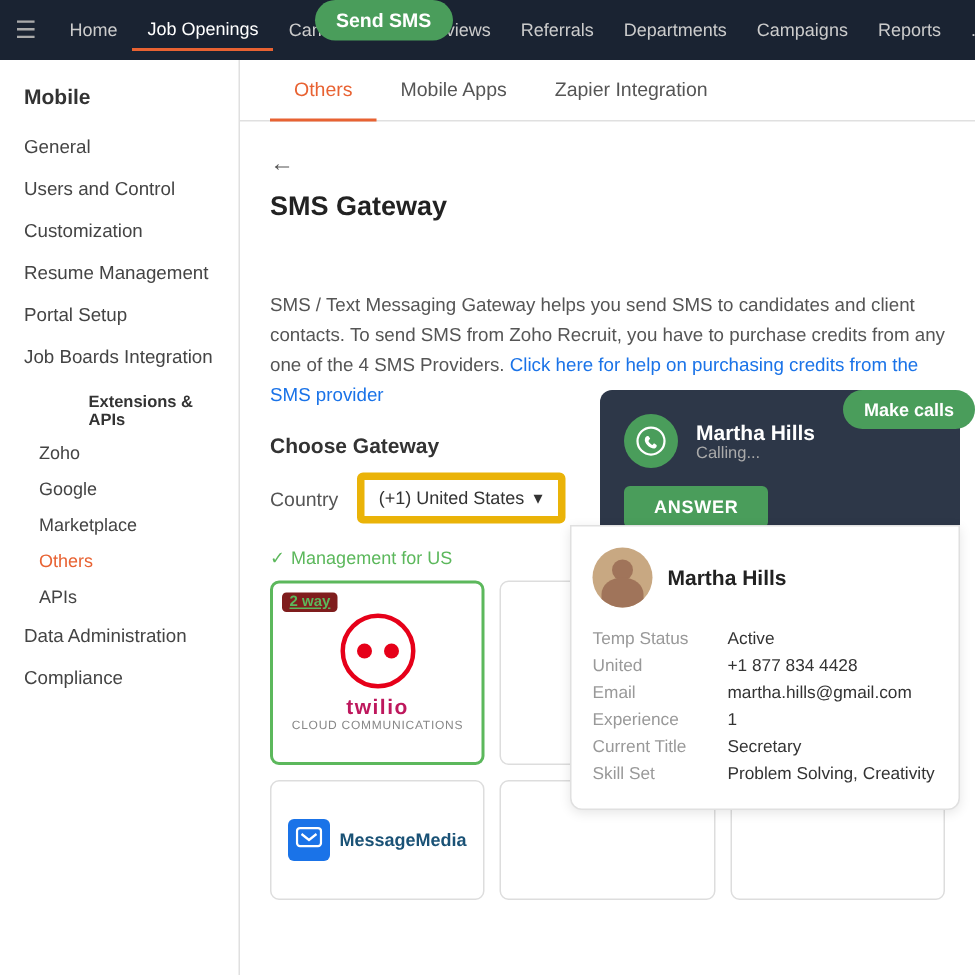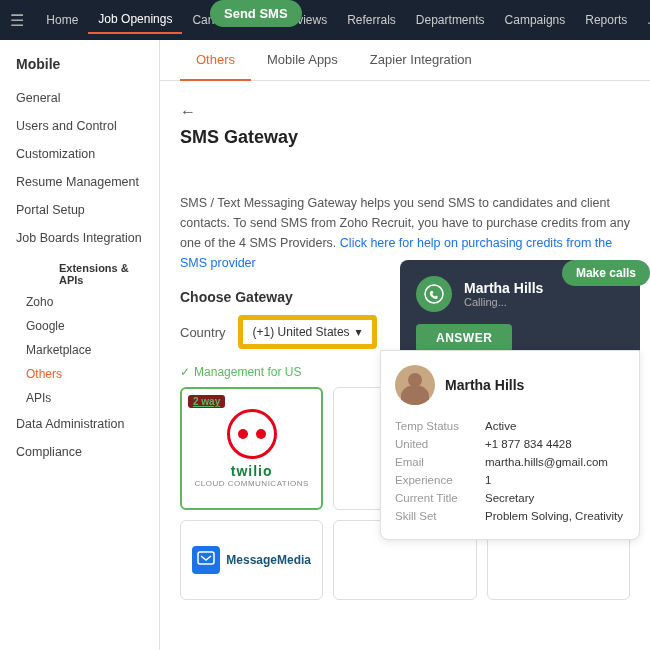--- a/index.html
+++ b/index.html
@@ -222,21 +222,21 @@
     .twilio-icon::before, .twilio-icon::after {
       content: '';
       width: 10px;
       height: 10px;
       border-radius: 50%;
       background: #e60019;
       position: absolute;
     }
     .twilio-icon::before { left: 8px; top: 50%; transform: translateY(-50%); }
     .twilio-icon::after { right: 8px; top: 50%; transform: translateY(-50%); }
-    .twilio-text { font-size: 14px; font-weight: 700; color: #15803d; letter-spacing: 1px; }
+    .twilio-text { font-size: 14px; font-weight: 700; color: #be185d; letter-spacing: 1px; }
     .twilio-sub { font-size: 8px; color: #888; letter-spacing: 0.5px; }
 
     
     .screen-magic {
       display: flex;
       flex-direction: column;
       align-items: center;
     }
     .sm-icon {
       width: 36px;

